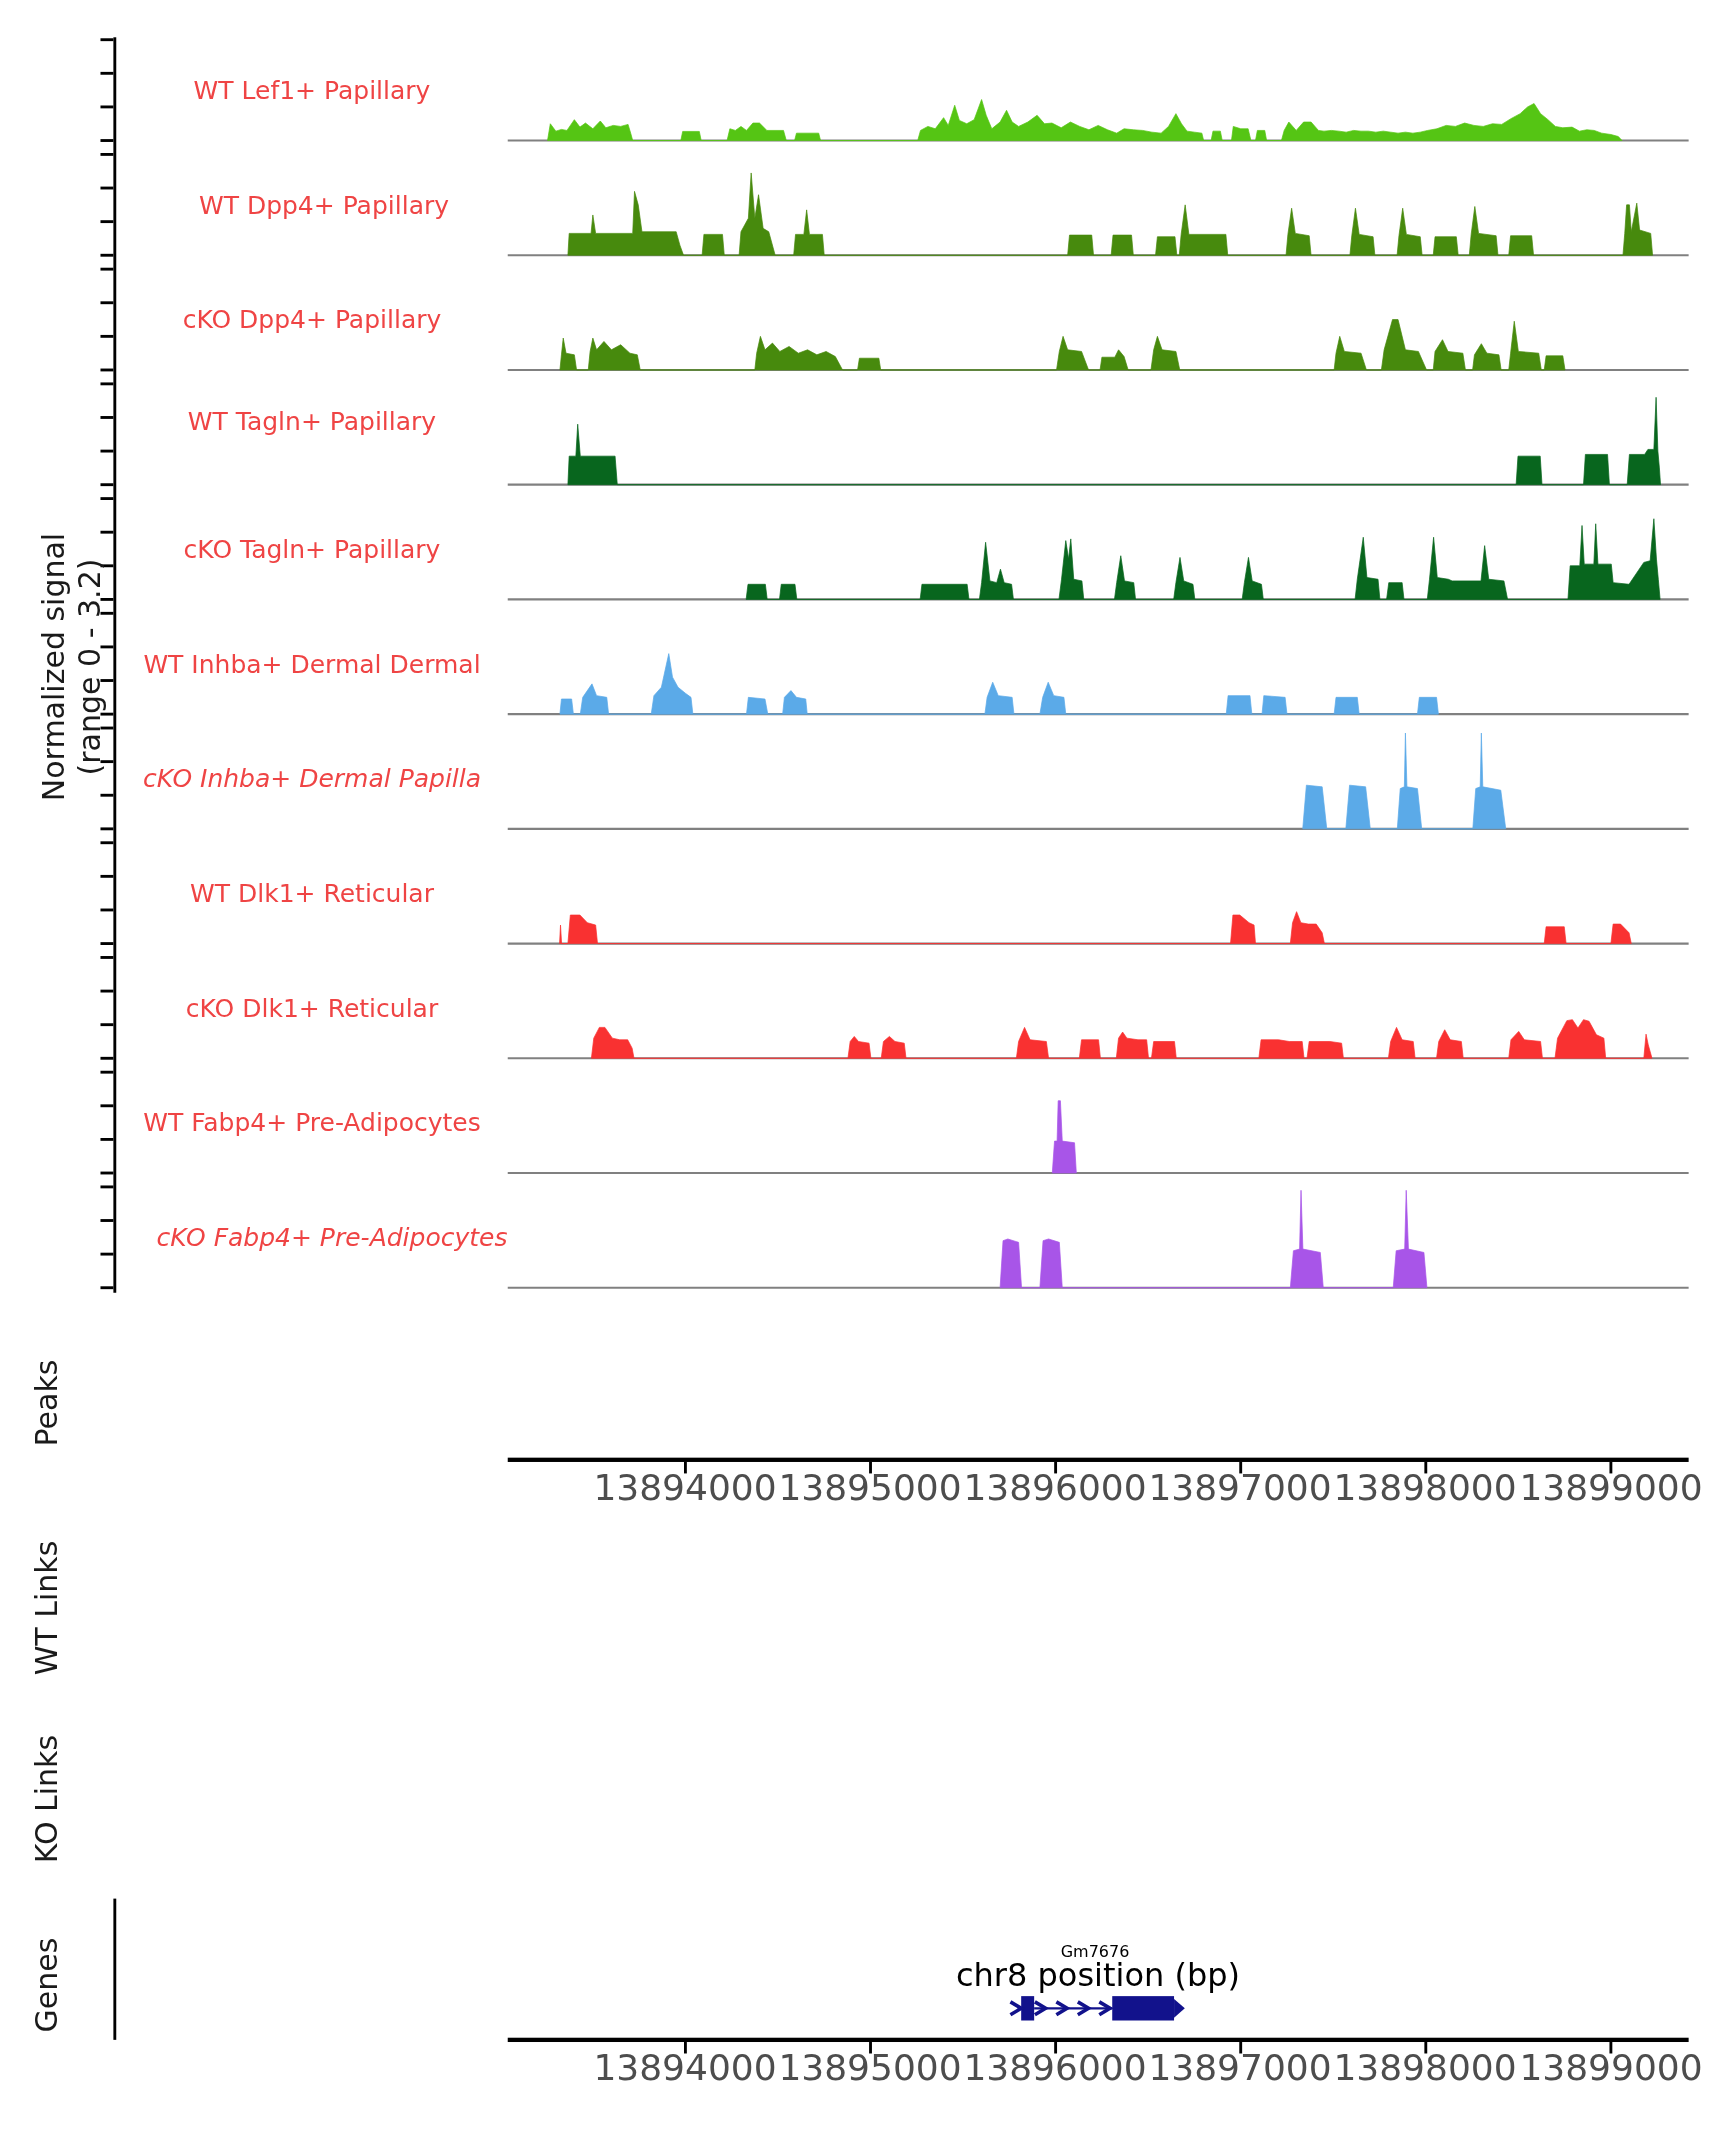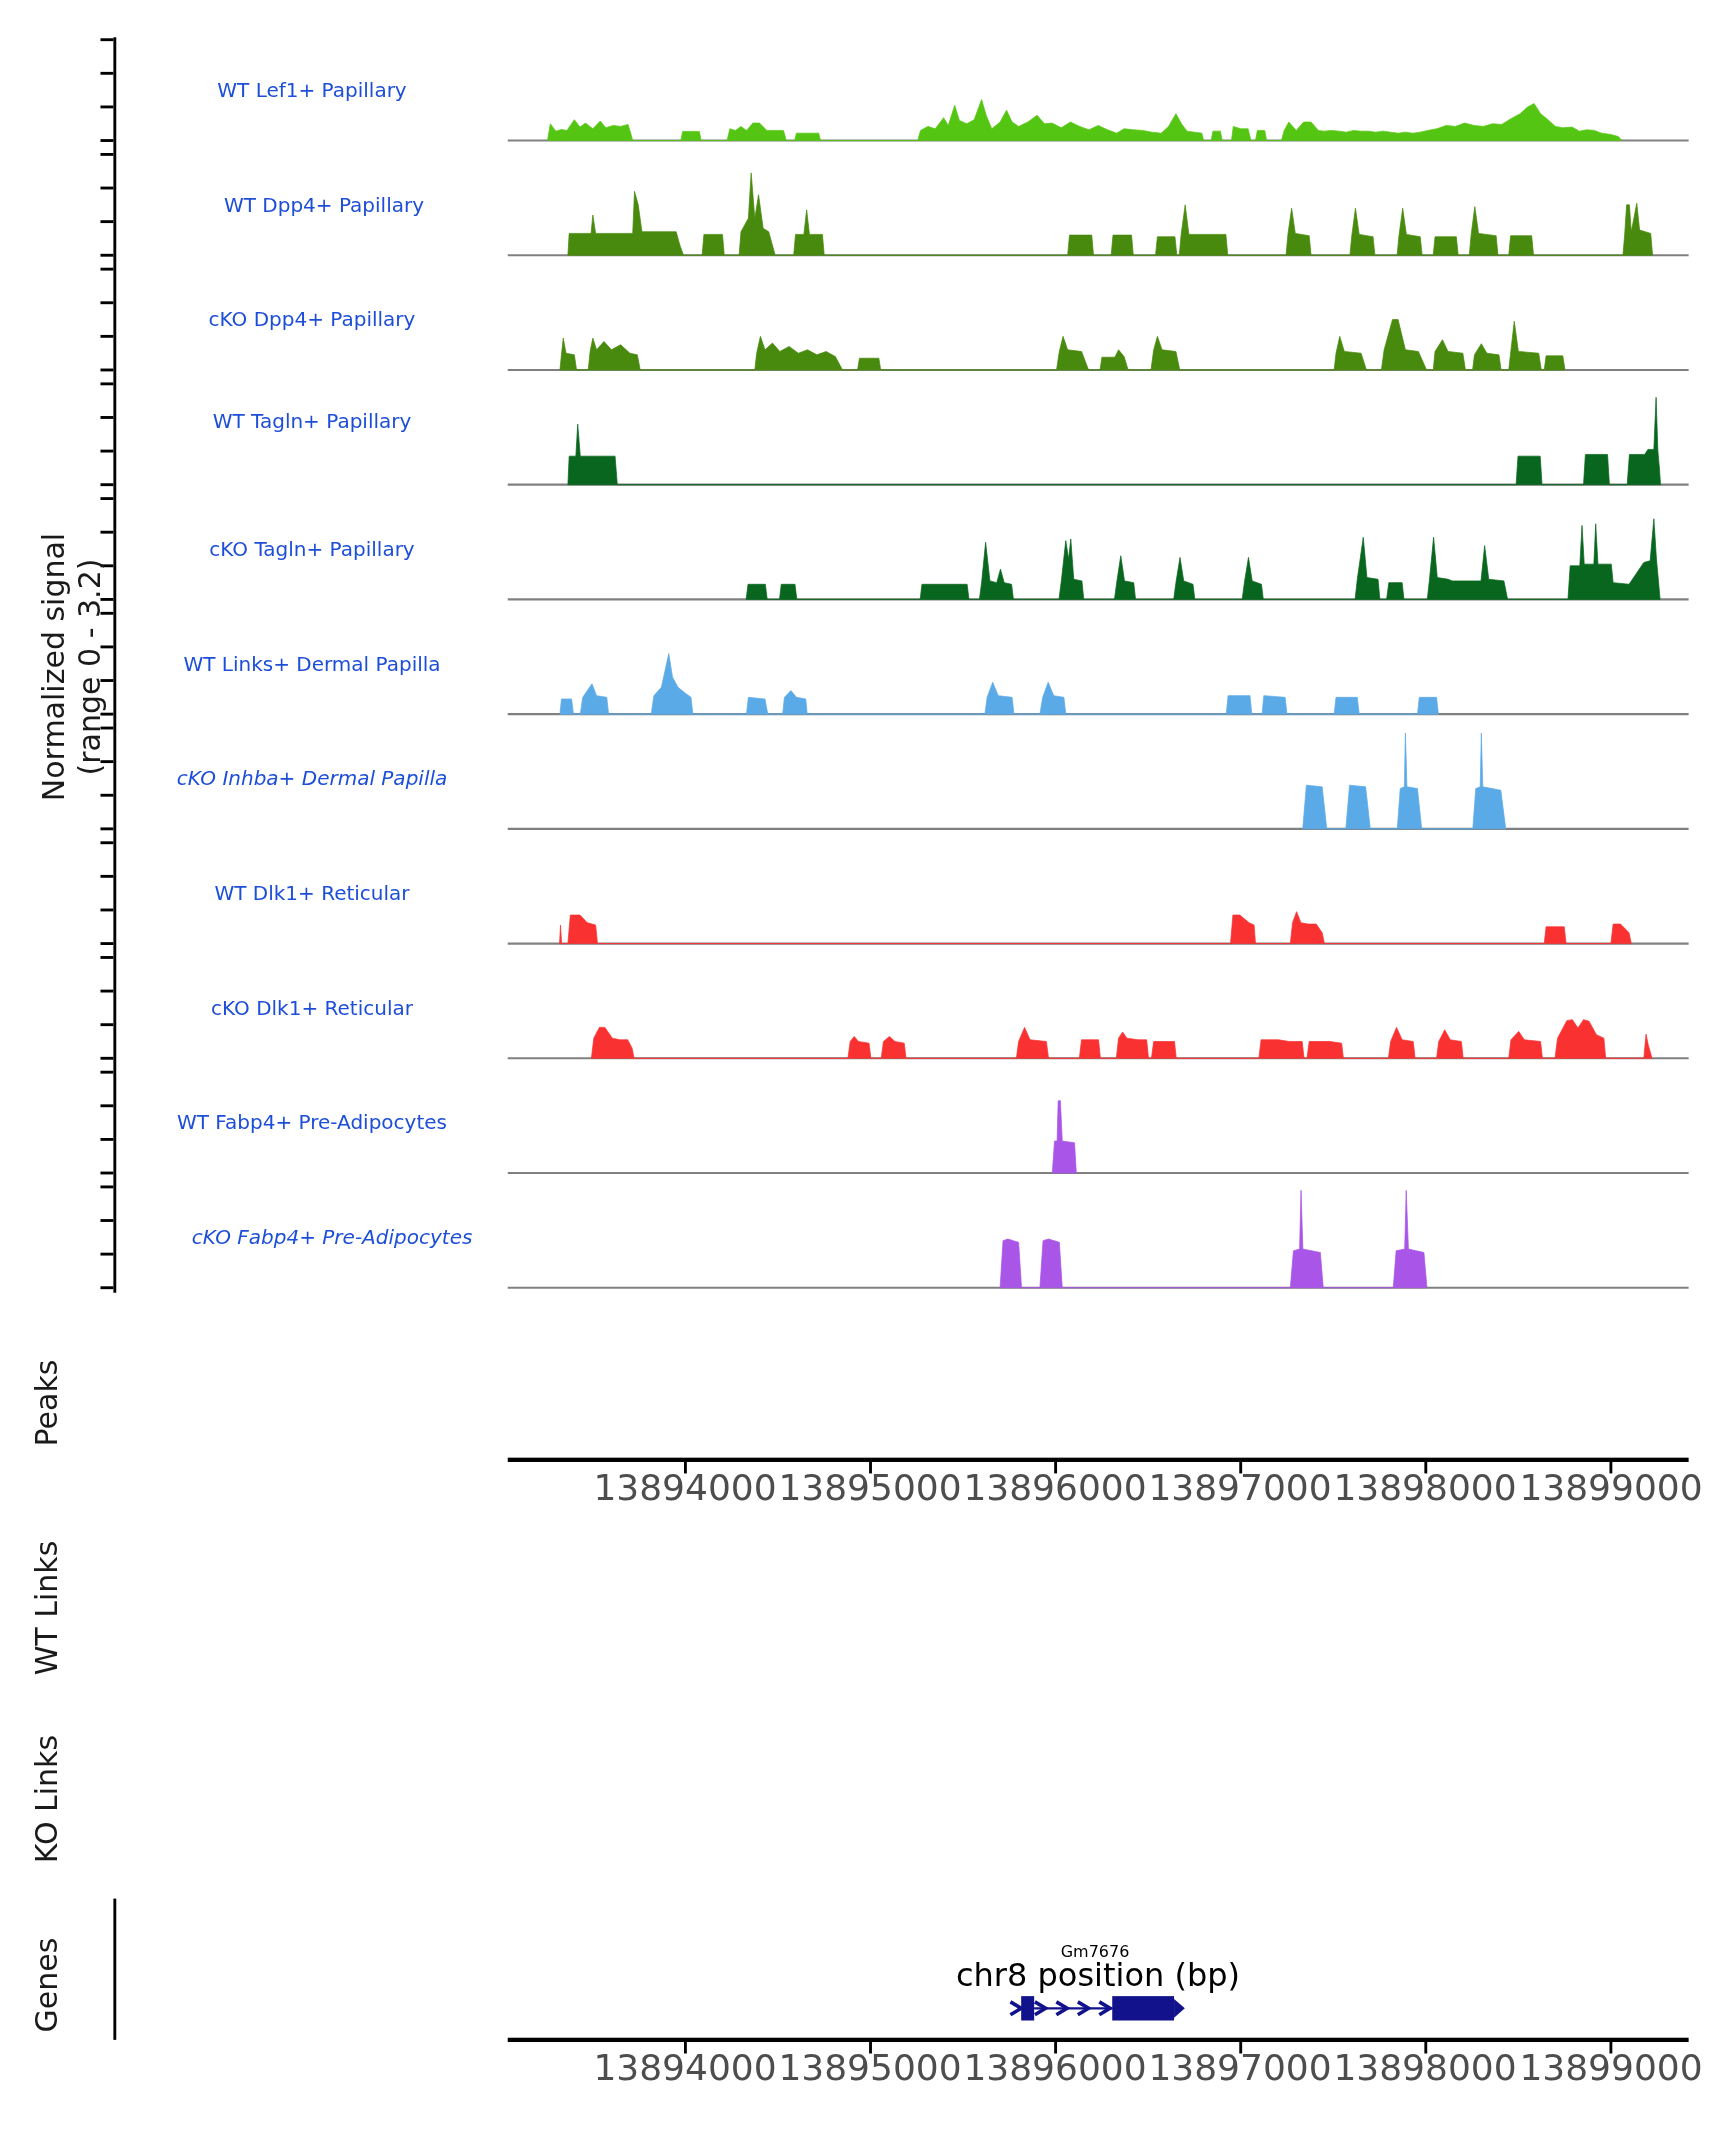--- a/index.html
+++ b/index.html
@@ -1,21 +1,21 @@
 <!DOCTYPE html>
 <html style="font-size:11.5px"><head>
 <meta charset="utf-8">
 <style>
   html,body{margin:0;padding:0;background:#fff;}
   #page{position:relative;width:1721px;height:2151px;background:#fff;overflow:hidden;
         font-family:"DejaVu Sans","Liberation Sans",sans-serif;}
   #plot-svg{position:absolute;left:0;top:0;}
   #text-layer{position:absolute;left:0;top:0;width:1721px;height:2151px;}
-  .track-label{position:absolute;transform:translateX(-50%);font-size:20px;line-height:29px;
-        color:#1d4ed8;white-space:nowrap;}
+  .track-label{position:absolute;transform:translateX(-50%);font-size:25px;line-height:29px;
+        color:#ef4444;white-space:nowrap;}
   .tick-label{position:absolute;transform:translateX(-50%);font-size:36px;line-height:29px;
         color:#4d4d4d;white-space:nowrap;}
   .ylabel{position:absolute;left:-358px;top:631px;width:860px;height:72px;
         transform:rotate(-90deg);text-align:center;font-size:30px;line-height:36px;color:#1a1a1a;}
   .section-label{position:absolute;left:-97px;width:287px;height:32px;transform:rotate(-90deg);
         text-align:center;font-size:30px;line-height:32px;color:#1a1a1a;white-space:nowrap;}
   #sec-peaks{top:1387px;}
   #sec-wtlinks{top:1592px;}
   #sec-kolinks{top:1783px;}
   #sec-genes{top:1969px;}
@@ -129,21 +129,21 @@
     <div class="section-label" id="sec-peaks">Peaks</div>
     <div class="section-label" id="sec-wtlinks">WT Links</div>
     <div class="section-label" id="sec-kolinks">KO Links</div>
     <div class="section-label" id="sec-genes">Genes</div>
     <div class="xlabel">chr8 position (bp)</div>
   <div class="track-label" style="left: 312px; top: 76px;">WT Lef1+ Papillary</div>
       <div class="track-label" style="left: 324px; top: 191px;">WT Dpp4+ Papillary</div>
       <div class="track-label" style="left: 312px; top: 305px;">cKO Dpp4+ Papillary</div>
       <div class="track-label" style="left: 312px; top: 407px;">WT Tagln+ Papillary</div>
       <div class="track-label" style="left: 312px; top: 535px;">cKO Tagln+ Papillary</div>
-      <div class="track-label" style="left: 312px; top: 650px;">WT Links+ Dermal Papilla</div>
+      <div class="track-label" style="left: 312px; top: 650px;">WT Inhba+ Dermal Dermal</div>
       <div class="track-label" style="left: 312px; top: 764px; font-style: italic;">cKO Inhba+ Dermal Papilla</div>
       <div class="track-label" style="left: 312px; top: 879px;">WT Dlk1+ Reticular</div>
       <div class="track-label" style="left: 312px; top: 994px;">cKO Dlk1+ Reticular</div>
       <div class="track-label" style="left: 312px; top: 1108px;">WT Fabp4+ Pre-Adipocytes</div>
       <div class="track-label" style="left: 332px; top: 1223px; font-style: italic;">cKO Fabp4+ Pre-Adipocytes</div>
       <div class="tick-label" style="left: 685px; top: 1473px;">13894000</div>
       <div class="tick-label" style="left: 870px; top: 1473px;">13895000</div>
       <div class="tick-label" style="left: 1055px; top: 1473px;">13896000</div>
       <div class="tick-label" style="left: 1240px; top: 1473px;">13897000</div>
       <div class="tick-label" style="left: 1425px; top: 1473px;">13898000</div>

